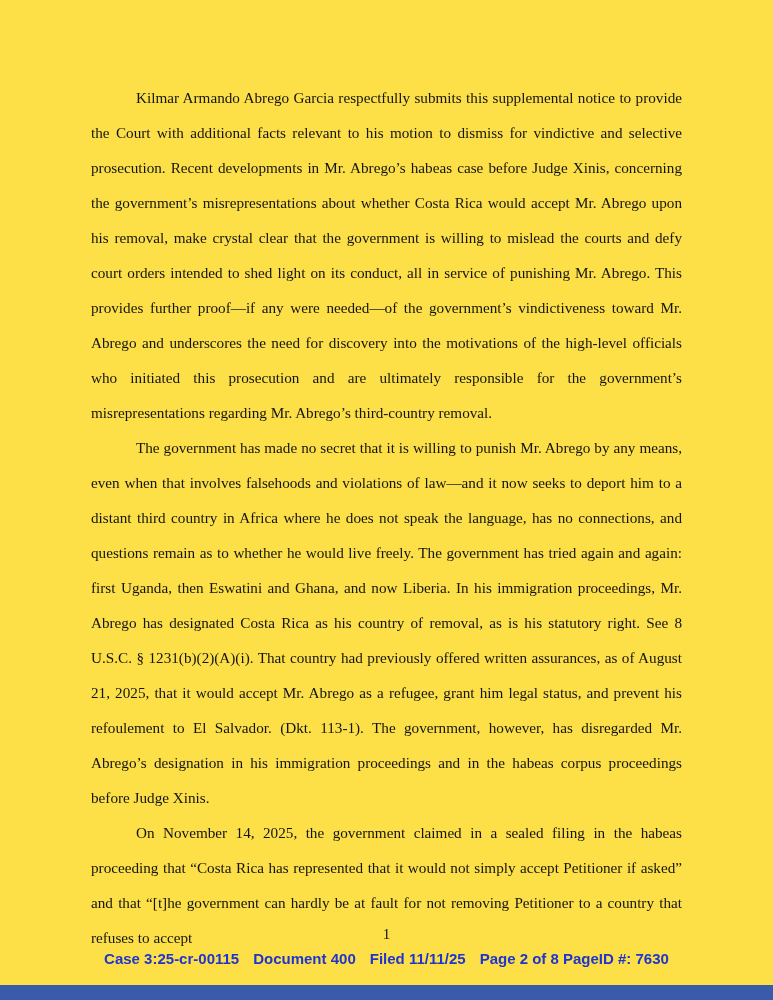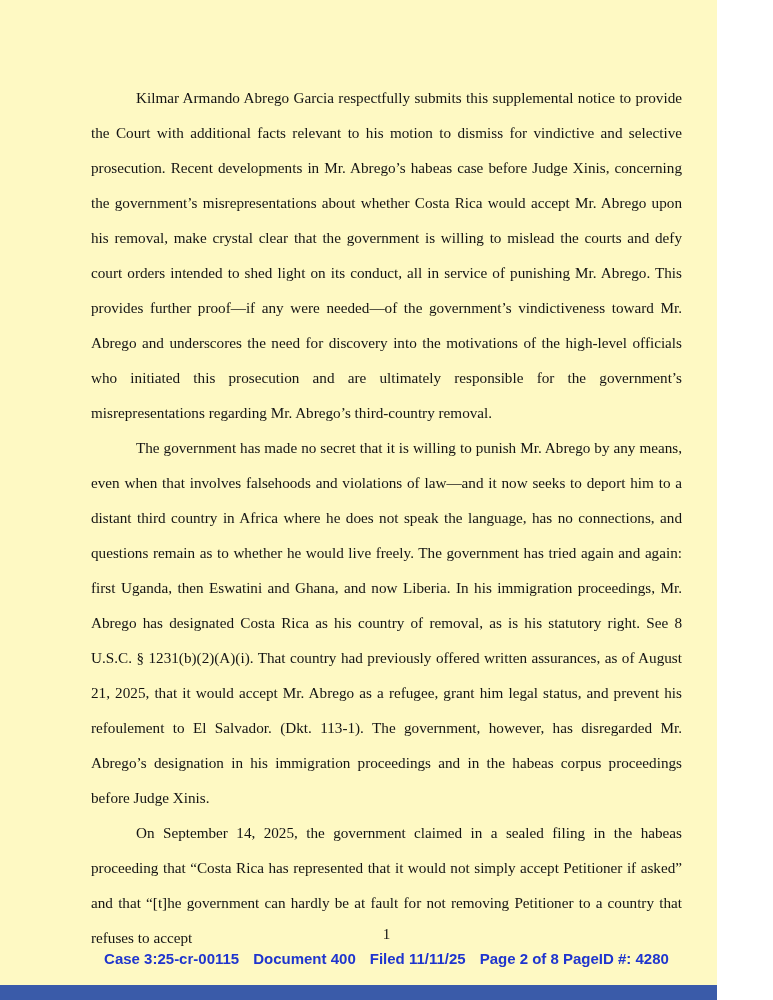--- a/index.html
+++ b/index.html
@@ -2,23 +2,23 @@
 <html><head>
 <meta charset="utf-8">
 <style>
   html, body {
     margin: 0;
     padding: 0;
     background: #ffffff;
   }
   .page {
     position: relative;
-    width: 717px;
+    width: 773px;
     height: 1000px;
-    background: #fef9c3;
+    background: #fde047;
     overflow: hidden;
     font-family: "Liberation Serif", serif;
     color: #141414;
   }
   .body-text {
     position: absolute;
     top: 80px;
     left: 91px;
     width: 591px;
     font-size: 15.2px;
@@ -69,28 +69,28 @@
 <body>
 
 <div class="page">
 
   <div class="body-text">
 
     <p class="para"><span>Kilmar Armando Abrego Garcia respectfully submits this supplemental notice to provide the Court with additional facts relevant to his motion to dismiss for vindictive and selective prosecution. Recent developments in Mr. Abrego’s habeas case before Judge Xinis, concerning the government’s misrepresentations about whether Costa Rica would accept Mr. Abrego upon his removal, make crystal clear that the government is willing to mislead the courts and defy court orders intended to shed light on its conduct, all in service of punishing Mr. Abrego. This provides further proof—if any were needed—of the government’s vindictiveness toward Mr. Abrego and underscores the need for discovery into the motivations of the high-level officials who initiated this prosecution and are ultimately responsible for the government’s misrepresentations regarding Mr. Abrego’s third-country removal.</span></p>
 
     <p class="para"><span>The government has made no secret that it is willing to punish Mr. Abrego by any means, even when that involves falsehoods and violations of law—and it now seeks to deport him to a distant third country in Africa where he does not speak the language, has no connections, and questions remain as to whether he would live freely. The government has tried again and again: first Uganda, then Eswatini and Ghana, and now Liberia. In his immigration proceedings, Mr. Abrego has designated Costa Rica as his country of removal, as is his statutory right. </span><span class="italic">See</span><span> 8 U.S.C. § 1231(b)(2)(A)(i). That country had previously offered written assurances, as of August 21, 2025, that it would accept Mr. Abrego as a refugee, grant him legal status, and prevent his refoulement to El Salvador. (Dkt. 113-1). The government, however, has disregarded Mr. Abrego’s designation in his immigration proceedings and in the habeas corpus proceedings before Judge Xinis.</span></p>
 
-    <p class="para"><span>On September 14, 2025, the government claimed in a sealed filing in the habeas proceeding that “Costa Rica has represented that it would not simply accept Petitioner if asked” and that “[t]he government can hardly be at fault for not removing Petitioner to a country that refuses to accept</span></p>
+    <p class="para"><span>On November 14, 2025, the government claimed in a sealed filing in the habeas proceeding that “Costa Rica has represented that it would not simply accept Petitioner if asked” and that “[t]he government can hardly be at fault for not removing Petitioner to a country that refuses to accept</span></p>
 
   </div>
 
   <div class="page-number">1</div>
 
   <div class="footer-stamp">
     <span>Case 3:25-cr-00115</span>
     <span>Document 400</span>
     <span>Filed 11/11/25</span>
-    <span>Page 2 of 8 PageID #: 4280</span>
+    <span>Page 2 of 8 PageID #: 7630</span>
   </div>
 
   <div class="bottom-bar"></div>
 
 </div>
 
 </body></html>

